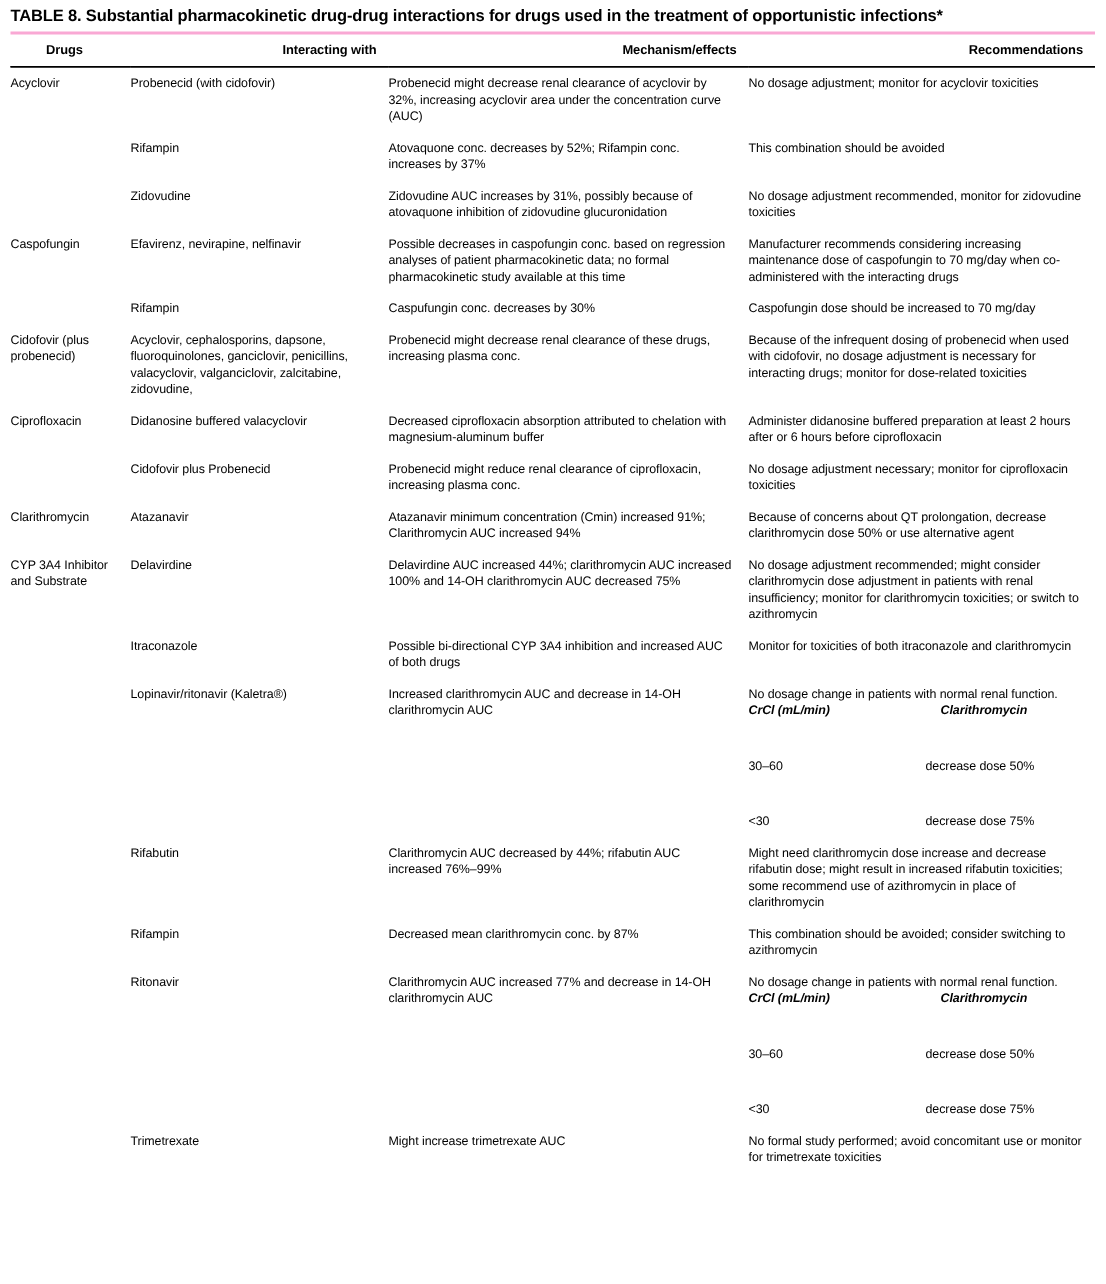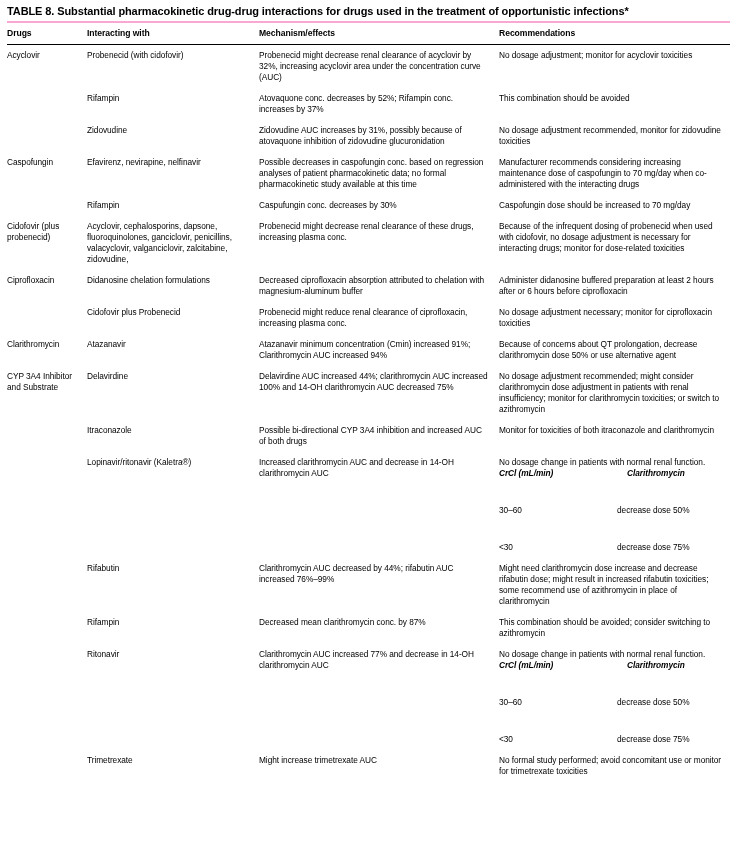--- a/index.html
+++ b/index.html
@@ -34,27 +34,27 @@
     line-height: 11px;
     letter-spacing: -0.05px;
   }
   col.c-drugs { width: 80px; }
   col.c-interacting { width: 172px; }
   col.c-mechanism { width: 240px; }
   col.c-recommend { width: 231px; }
   thead th {
     font-size: 8.6px;
     font-weight: bold;
-    text-align: left;
+    text-align: right;
     vertical-align: bottom;
     padding: 5px 8px 5px 0;
     border-bottom: 1.5px solid #000000;
     letter-spacing: -0.05px;
   }
-  thead th.h-drugs { text-align: left; }
+  thead th.h-drugs { text-align: center; }
   tbody td {
     vertical-align: top;
     padding: 5px 10px 5px 0;
   }
   tbody td.recommendation-cell { padding-right: 2px; }
   .rec-subtable {
     display: grid;
     grid-template-columns: 92px auto;
     gap: 26px;
   }
@@ -128,21 +128,21 @@
         <tr>
           <td class="drug-cell">Cidofovir (plus probenecid)</td>
           <td class="interacting-cell">Acyclovir, cephalosporins, dapsone, fluoroquinolones, ganciclovir, penicillins, valacyclovir, valganciclovir, zalcitabine, zidovudine,</td>
           <td class="mechanism-cell">Probenecid might decrease renal clearance of these drugs, increasing plasma conc.</td>
           <td class="recommendation-cell">
             <div>Because of the infrequent dosing of probenecid when used with cidofovir, no dosage adjustment is necessary for interacting drugs; monitor for dose-related toxicities</div>
           </td>
         </tr>
         <tr>
           <td class="drug-cell">Ciprofloxacin</td>
-          <td class="interacting-cell">Didanosine chelation formulations</td>
+          <td class="interacting-cell">Didanosine buffered valacyclovir</td>
           <td class="mechanism-cell">Decreased ciprofloxacin absorption attributed to chelation with magnesium-aluminum buffer</td>
           <td class="recommendation-cell">
             <div>Administer didanosine buffered preparation at least 2 hours after or 6 hours before ciprofloxacin</div>
           </td>
         </tr>
         <tr>
           <td class="drug-cell"></td>
           <td class="interacting-cell">Cidofovir plus Probenecid</td>
           <td class="mechanism-cell">Probenecid might reduce renal clearance of ciprofloxacin, increasing plasma conc.</td>
           <td class="recommendation-cell">

